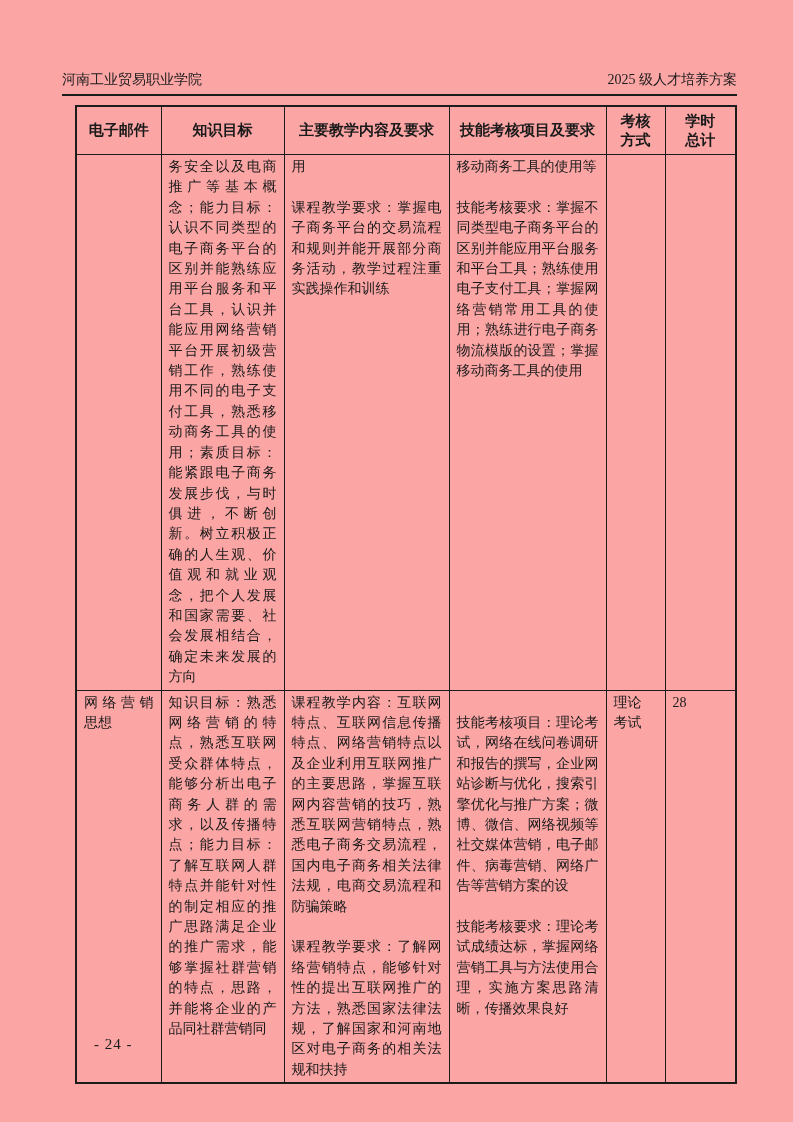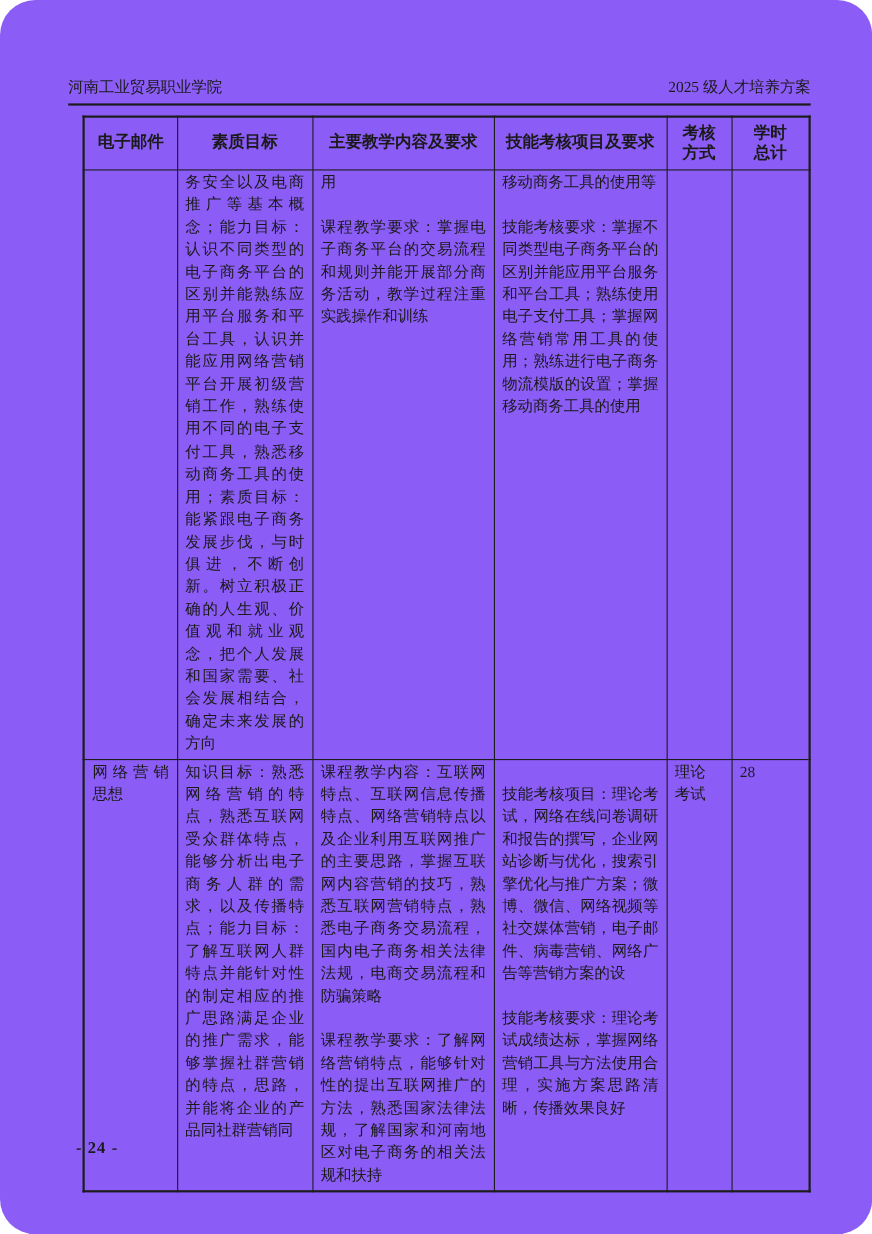--- a/index.html
+++ b/index.html
@@ -4,25 +4,24 @@
 <style>
   html, body {
     margin: 0;
     padding: 0;
     background: #ffffff;
   }
   .page {
     position: relative;
     width: 793px;
     height: 1122px;
-    background: #8b5cf6;
+    background: #fca5a5;
     font-family: "Liberation Serif", "DejaVu Serif", serif;
     color: #1a1a1a;
     overflow: hidden;
-    border-radius: 32px;
   }
   .doc-header {
     position: absolute;
     top: 71px;
     left: 62px;
     width: 675px;
     display: flex;
     justify-content: space-between;
     align-items: flex-end;
     font-size: 14px;
@@ -77,24 +76,23 @@
     margin-top: 16px;
   }
   td.center-cell {
     text-align: center;
     vertical-align: middle;
     line-height: 21px;
   }
   .doc-footer {
     position: absolute;
     top: 1036px;
-    left: 69px;
+    left: 94px;
     font-size: 15px;
     letter-spacing: 1px;
-    font-weight: bold;
   }
 </style>
 </head>
 <body>
 
 <div class="page">
 
   <div class="doc-header">
     <span>河南工业贸易职业学院</span>
     <span>2025 级人才培养方案</span>
@@ -105,21 +103,21 @@
       <col style="width:85px">
       <col style="width:123px">
       <col style="width:165px">
       <col style="width:157px">
       <col style="width:59px">
       <col style="width:71px">
     </colgroup>
     <thead>
       <tr>
         <th>电子邮件</th>
-        <th>素质目标</th>
+        <th>知识目标</th>
         <th>主要教学内容及要求</th>
         <th>技能考核项目及要求</th>
         <th>考核
 方式</th>
         <th>学时
 总计</th>
       </tr>
     </thead>
     <tbody>
       <tr class="row-1">

